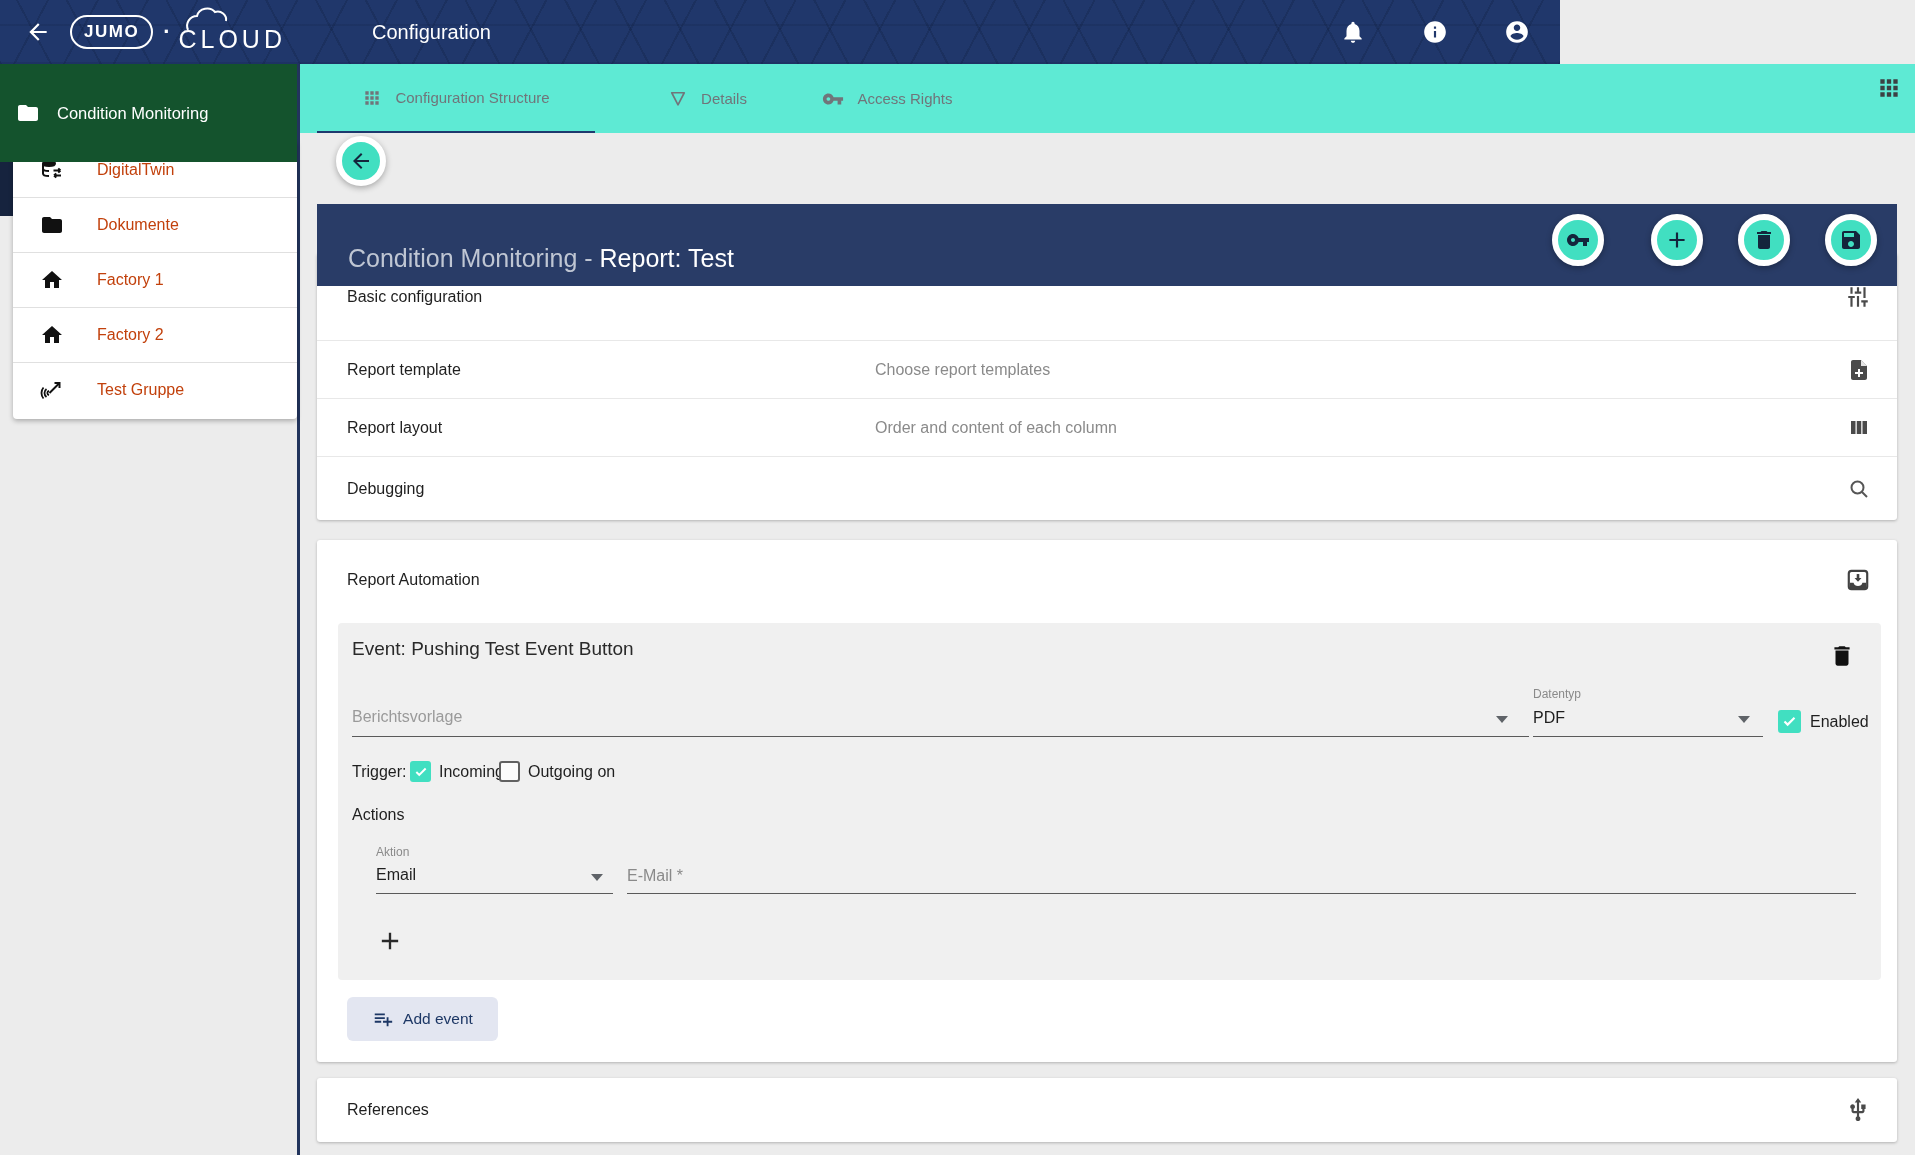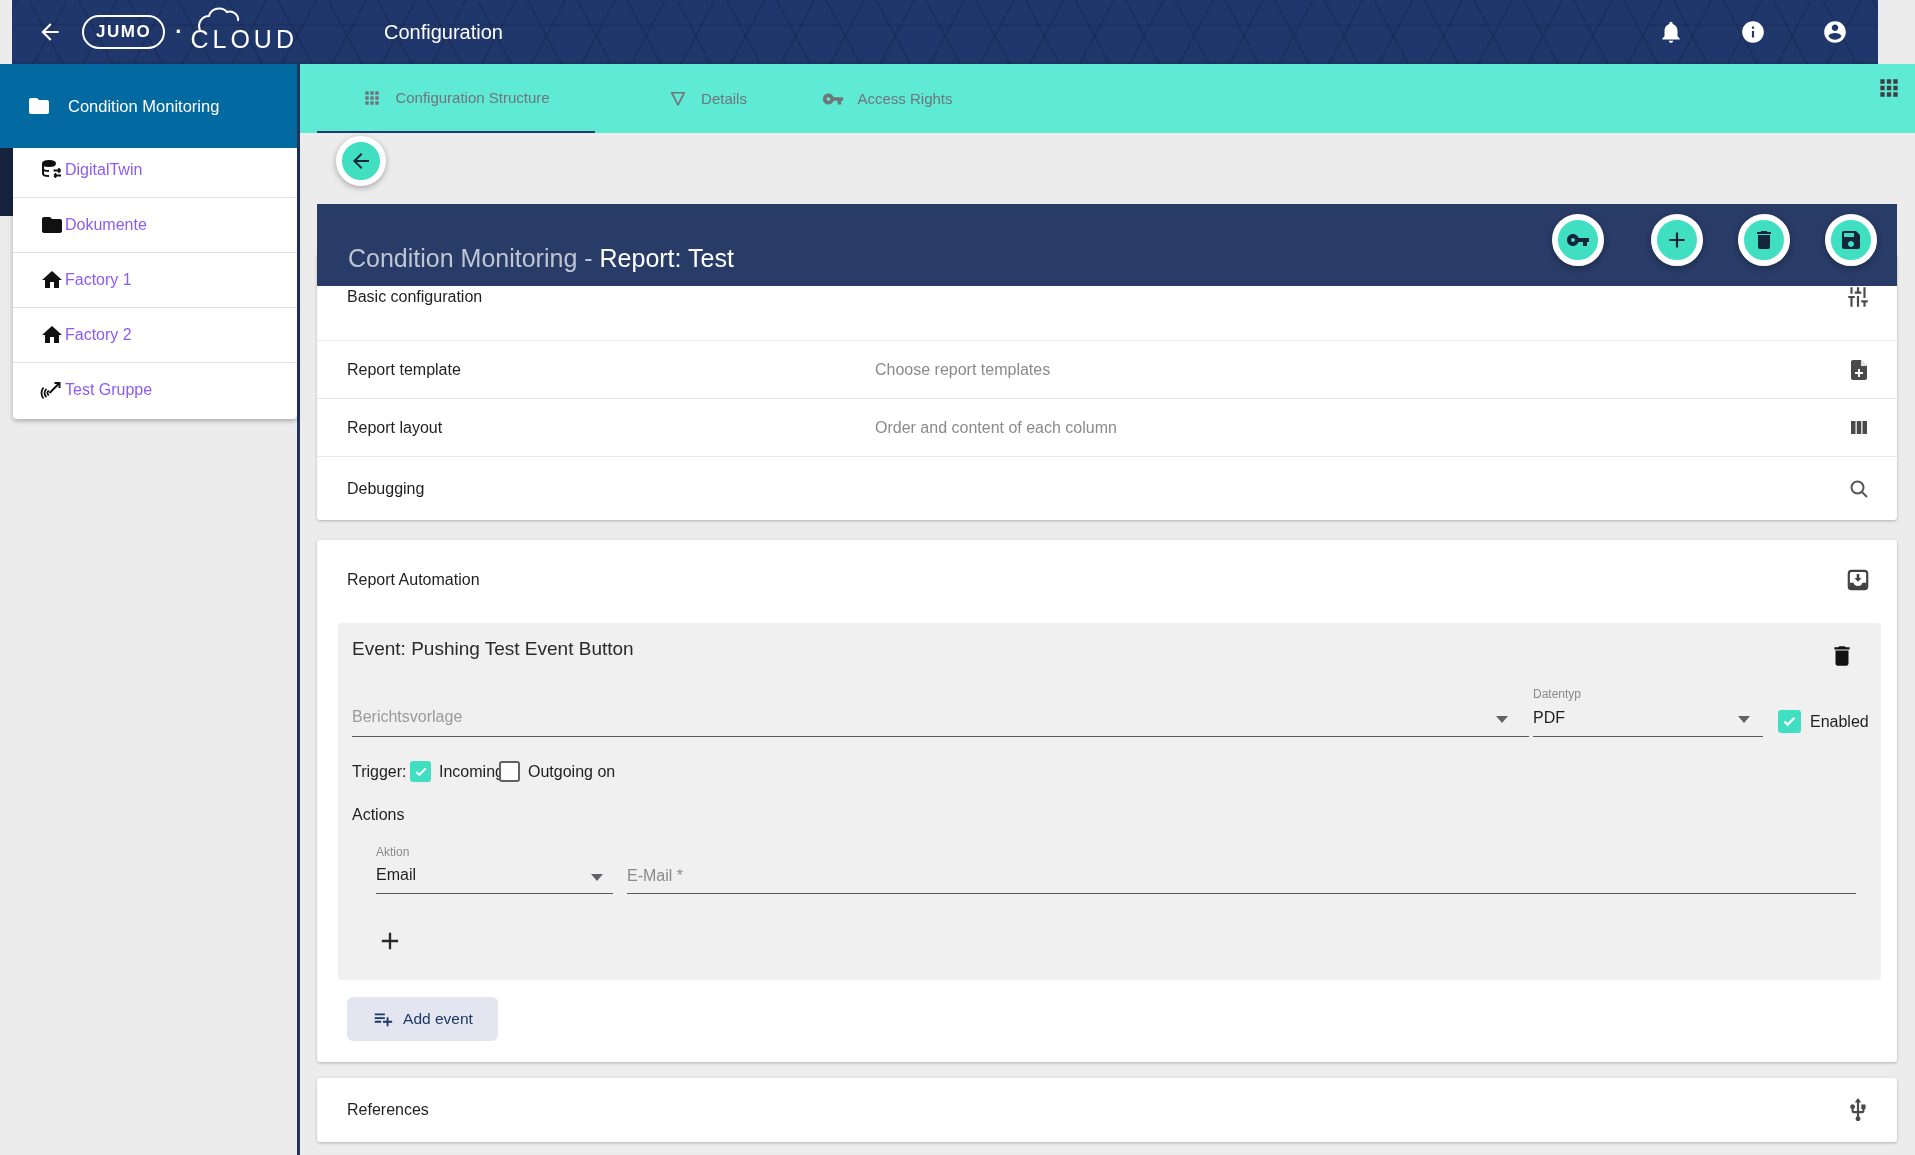--- a/index.html
+++ b/index.html
@@ -2,49 +2,49 @@
 <html><head>
 <meta charset="utf-8">
 <style>
   * { margin:0; padding:0; box-sizing:border-box; }
   html,body { width:1915px; height:1155px; overflow:hidden; background:#ECECEC;
     font-family:"Liberation Sans", sans-serif; }
   .abs { position:absolute; }
   svg { display:block; }
 
   
-  #appbar { position:absolute; left:12px; top:0; width:1866px; height:64px;
+  #appbar { position:absolute; left:0; top:0; width:1560px; height:64px;
     background:
       repeating-linear-gradient(62deg, rgba(11,24,52,.22) 0 2px, transparent 2px 44px),
       repeating-linear-gradient(-62deg, rgba(11,24,52,.22) 0 2px, transparent 2px 44px),
       repeating-linear-gradient(0deg, rgba(11,24,52,.14) 0 2px, transparent 2px 38px),
       #20376B;
     color:#fff; z-index:30; }
   .appbar-left { position:absolute; left:18px; top:0; height:64px; display:flex; align-items:center; }
   .back-btn { width:40px; height:40px; display:flex; align-items:center; justify-content:center; cursor:pointer; }
   .jumo-badge { margin-left:12px; border:2.5px solid #fff; border-radius:17px; height:34px;
     padding:0 12px; display:flex; align-items:center; }
   .jumo-badge span { font-size:17px; font-weight:800; letter-spacing:1.5px; }
   .logo-dot { margin:0 8px 0 10px; font-size:22px; font-weight:700; }
   .cloud-wrap { position:relative; display:flex; align-items:flex-end; height:44px; }
   .cloud-wrap svg { position:absolute; left:-4px; top:-6px; }
   .cloud-text { font-size:25px; font-weight:300; letter-spacing:4px; color:#fff; }
   .appbar-title { margin-left:86px; font-size:20px; font-weight:400; color:#fff; }
   .appbar-right { position:absolute; right:30px; top:0; height:64px; display:flex; align-items:center; gap:56px; }
   .appbar-icon-btn { width:26px; height:26px; cursor:pointer; color:#fff; }
 
   
-  #sidebar-header { position:absolute; left:0; top:64px; width:297px; height:84px; background:#0369a1;
-    display:flex; align-items:center; padding-left:27px; gap:17px; color:#fff; cursor:pointer; z-index:5; }
+  #sidebar-header { position:absolute; left:0; top:64px; width:297px; height:98px; background:#14532d;
+    display:flex; align-items:center; padding-left:16px; gap:17px; color:#fff; cursor:pointer; z-index:5; }
   #sidebar-header .lbl { font-size:16.5px; font-weight:500; }
   #sidebar-strip { position:absolute; left:0; top:142px; width:13px; height:74px; background:#16233E; }
   #sidebar-card { position:absolute; left:13px; top:142px; width:284px; height:277px; background:#fff;
     border-radius:0 0 4px 4px; box-shadow:0 2px 5px rgba(0,0,0,.28); z-index:4; }
-  .side-item { height:55px; display:flex; align-items:center; padding-left:27px; gap:1px;
-    color:#8b5cf6; cursor:pointer; }
+  .side-item { height:55px; display:flex; align-items:center; padding-left:27px; gap:33px;
+    color:#c2410c; cursor:pointer; }
   .side-item + .side-item { border-top:1px solid #e0e0e0; }
   .side-item .lbl { font-size:16px; }
   #sidebar-divider { position:absolute; left:297px; top:64px; width:3px; height:1091px; background:#22345C; }
 
   
   #tabbar { position:absolute; left:300px; top:64px; width:1615px; height:69px; background:#5eead4; }
   .tab { position:absolute; top:0; height:69px; display:flex; align-items:center; justify-content:center;
     gap:13px; color:#70757a; cursor:pointer; }
   .tab .lbl { font-size:15px; }
   .tab.active { border-bottom:2px solid #1E3A6E; }

